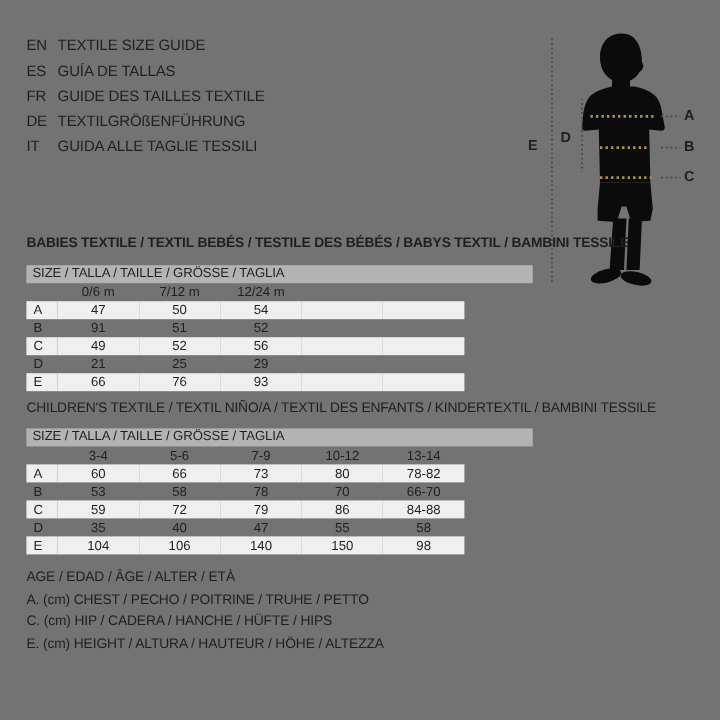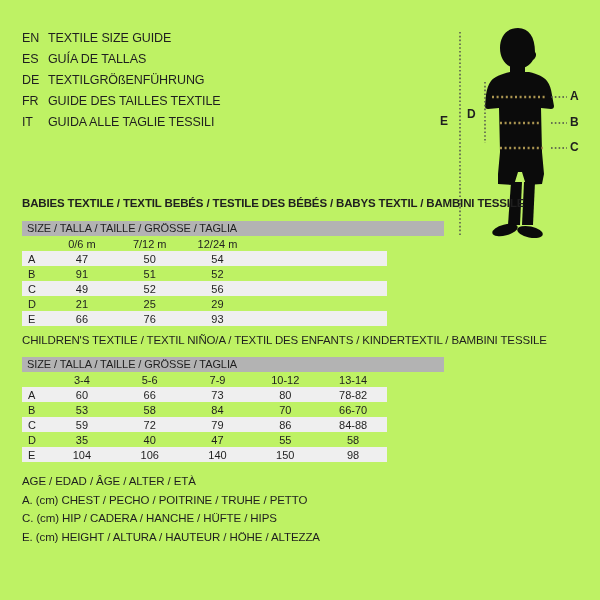--- a/index.html
+++ b/index.html
@@ -1,17 +1,17 @@
 <!DOCTYPE html>
 <html><head>
 <meta charset="utf-8">
 <style>
   html,body{margin:0;padding:0;background:#ffffff;}
   .canvas{
-    position:relative;width:600px;height:600px;background:#bef264;
+    position:relative;width:600px;height:600px;background:#737373;
     font-family:"Liberation Sans",sans-serif;color:#1f1f1f;overflow:hidden;
   }
   
   .langs{position:absolute;left:22px;top:28px;font-size:12.5px;line-height:21px;letter-spacing:-0.1px;}
   .lang-row{white-space:nowrap;}
   .lang-code{display:inline-block;width:26px;}
   
   .fig{position:absolute;left:430px;top:25px;width:170px;height:220px;}
   .fig svg{position:absolute;left:0;top:0;}
   .fig .lab{position:absolute;font-size:12px;font-weight:700;line-height:13px;}
@@ -43,22 +43,22 @@
   .legend div{white-space:nowrap;}
 </style>
 </head>
 <body>
 
 <div class="canvas">
 
   <div class="langs">
       <div class="lang-row"><span class="lang-code">EN</span><span>TEXTILE SIZE GUIDE</span></div>
       <div class="lang-row"><span class="lang-code">ES</span><span>GUÍA DE TALLAS</span></div>
+      <div class="lang-row"><span class="lang-code">FR</span><span>GUIDE DES TAILLES TEXTILE</span></div>
       <div class="lang-row"><span class="lang-code">DE</span><span>TEXTILGRÖßENFÜHRUNG</span></div>
-      <div class="lang-row"><span class="lang-code">FR</span><span>GUIDE DES TAILLES TEXTILE</span></div>
       <div class="lang-row"><span class="lang-code">IT</span><span>GUIDA ALLE TAGLIE TESSILI</span></div>
     </div>
 
   <div class="fig">
     <svg width="170" height="220" viewBox="0 0 170 220">
       <g fill="#0b0b0b">
         <path d="M88 3 C77 3 70 11 70 23 C70 33 75 40 83 43 C90 46 99 42 103 35 C106 33 107 29 105 27 C105 12 99 3 88 3 Z"></path>
         <rect x="80" y="38" width="15" height="12"></rect>
         <path d="M80 47 C71 49 64 52 61 56 C58 60 57 64 56 70 L55 81 C55 83 56 84 58 84 L69 83 L70 127 L112 127 L111 83 L121 84 C123 84 124 83 124 81 L122 70 C121 64 120 60 117 56 C114 52 108 49 99 47 Z"></path>
         <path d="M70 127 L112 127 L114 149 L112 159 L96 160 L92 147 L88 147 L84 160 L68 159 L68 149 Z"></path>
@@ -160,21 +160,21 @@
           <td>60</td>
           <td>66</td>
           <td>73</td>
           <td>80</td>
           <td>78-82</td>
         </tr>
         <tr>
           <td>B</td>
           <td>53</td>
           <td>58</td>
-          <td>84</td>
+          <td>78</td>
           <td>70</td>
           <td>66-70</td>
         </tr>
         <tr>
           <td>C</td>
           <td>59</td>
           <td>72</td>
           <td>79</td>
           <td>86</td>
           <td>84-88</td>

